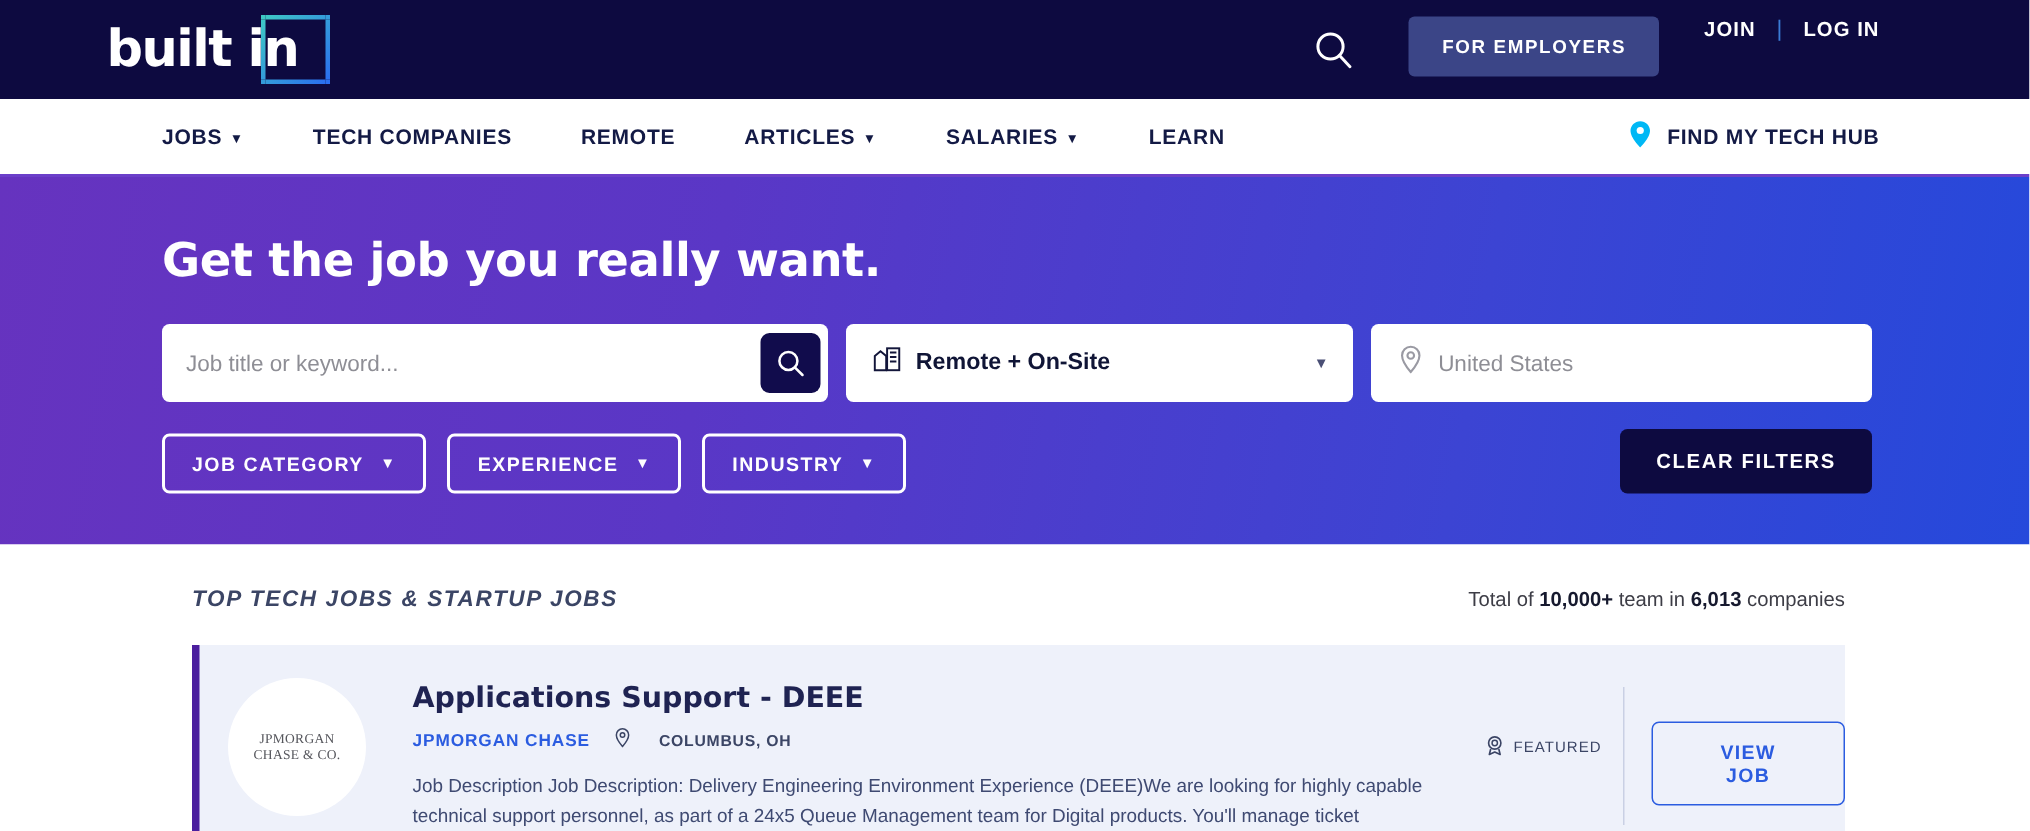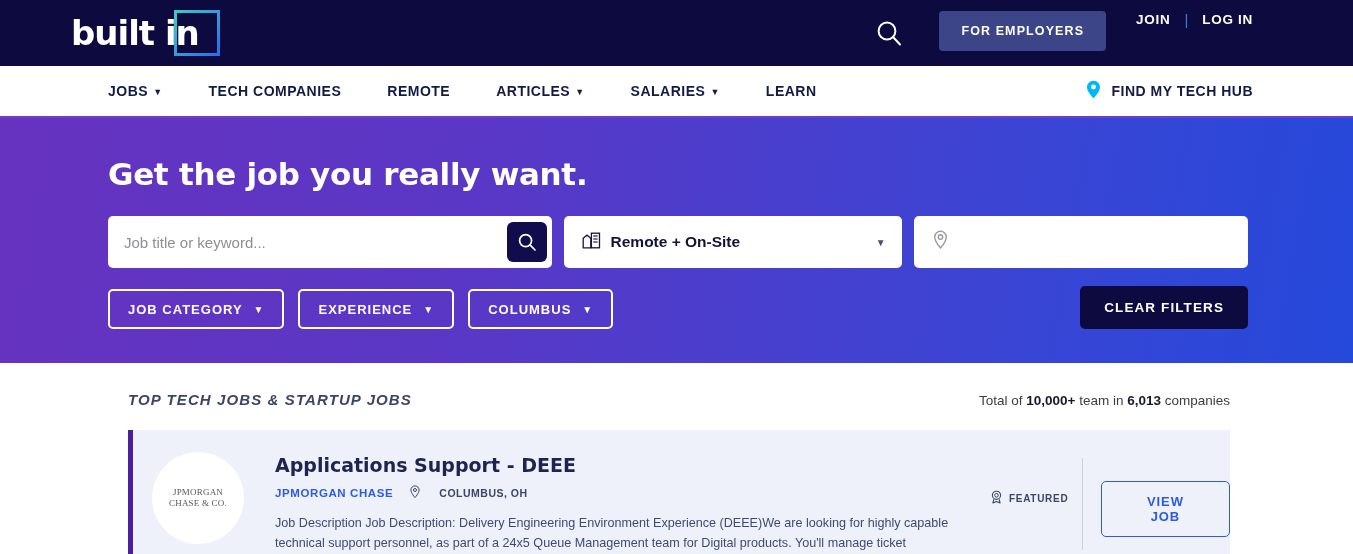--- a/index.html
+++ b/index.html
@@ -258,21 +258,21 @@
     max-width:785px;
   }
   .job-side {
     width:240px;
     display:flex; align-items:flex-start;
     padding-top:44px;
     position:relative;
   }
   .featured {
     display:flex; align-items:center; gap:6px;
-    font-size:10px; font-weight:bold;
+    font-size:10px; font-weight:normal;
     color:#3b4565; letter-spacing:0.7px;
     width:104px;
   }
   .side-div {
     width:1px; background:#c9d0e4;
     height:92px; margin:-32px 18px 0 8px;
   }
   .view-job {
     border:1.5px solid #2b5ce0;
     color:#2b5ce0;
@@ -376,34 +376,35 @@
       <span class="caret">▼</span>
     </div>
 
     <div class="loc-field">
       <span>
         <svg width="17" height="20" viewBox="0 0 17 20" fill="none">
           <path d="M8.5 1.2c-3.2 0-5.8 2.6-5.8 5.8 0 4.3 5.8 11 5.8 11s5.8-6.7 5.8-11c0-3.2-2.6-5.8-5.8-5.8z" stroke="#9a9aa3" stroke-width="1.4" fill="none"></path>
           <circle cx="8.5" cy="7" r="2.2" stroke="#9a9aa3" stroke-width="1.4" fill="none"></circle>
         </svg>
       </span>
+      <input type="text" placeholder="United States" style="">
     </div>
   </div>
 
   <div class="filter-row">
     <button class="filter-btn">
       <span>JOB CATEGORY</span>
       <span class="caret2">▼</span>
     </button>
     <button class="filter-btn">
       <span>EXPERIENCE</span>
       <span class="caret2">▼</span>
     </button>
     <button class="filter-btn">
-      <span>COLUMBUS</span>
+      <span>INDUSTRY</span>
       <span class="caret2">▼</span>
     </button>
     <button class="clear-btn">CLEAR FILTERS</button>
   </div>
 </div>
 
 <div class="results">
   <div class="results-head">
     <div class="results-title">TOP TECH JOBS &amp; STARTUP JOBS</div>
     <div class="results-count">

